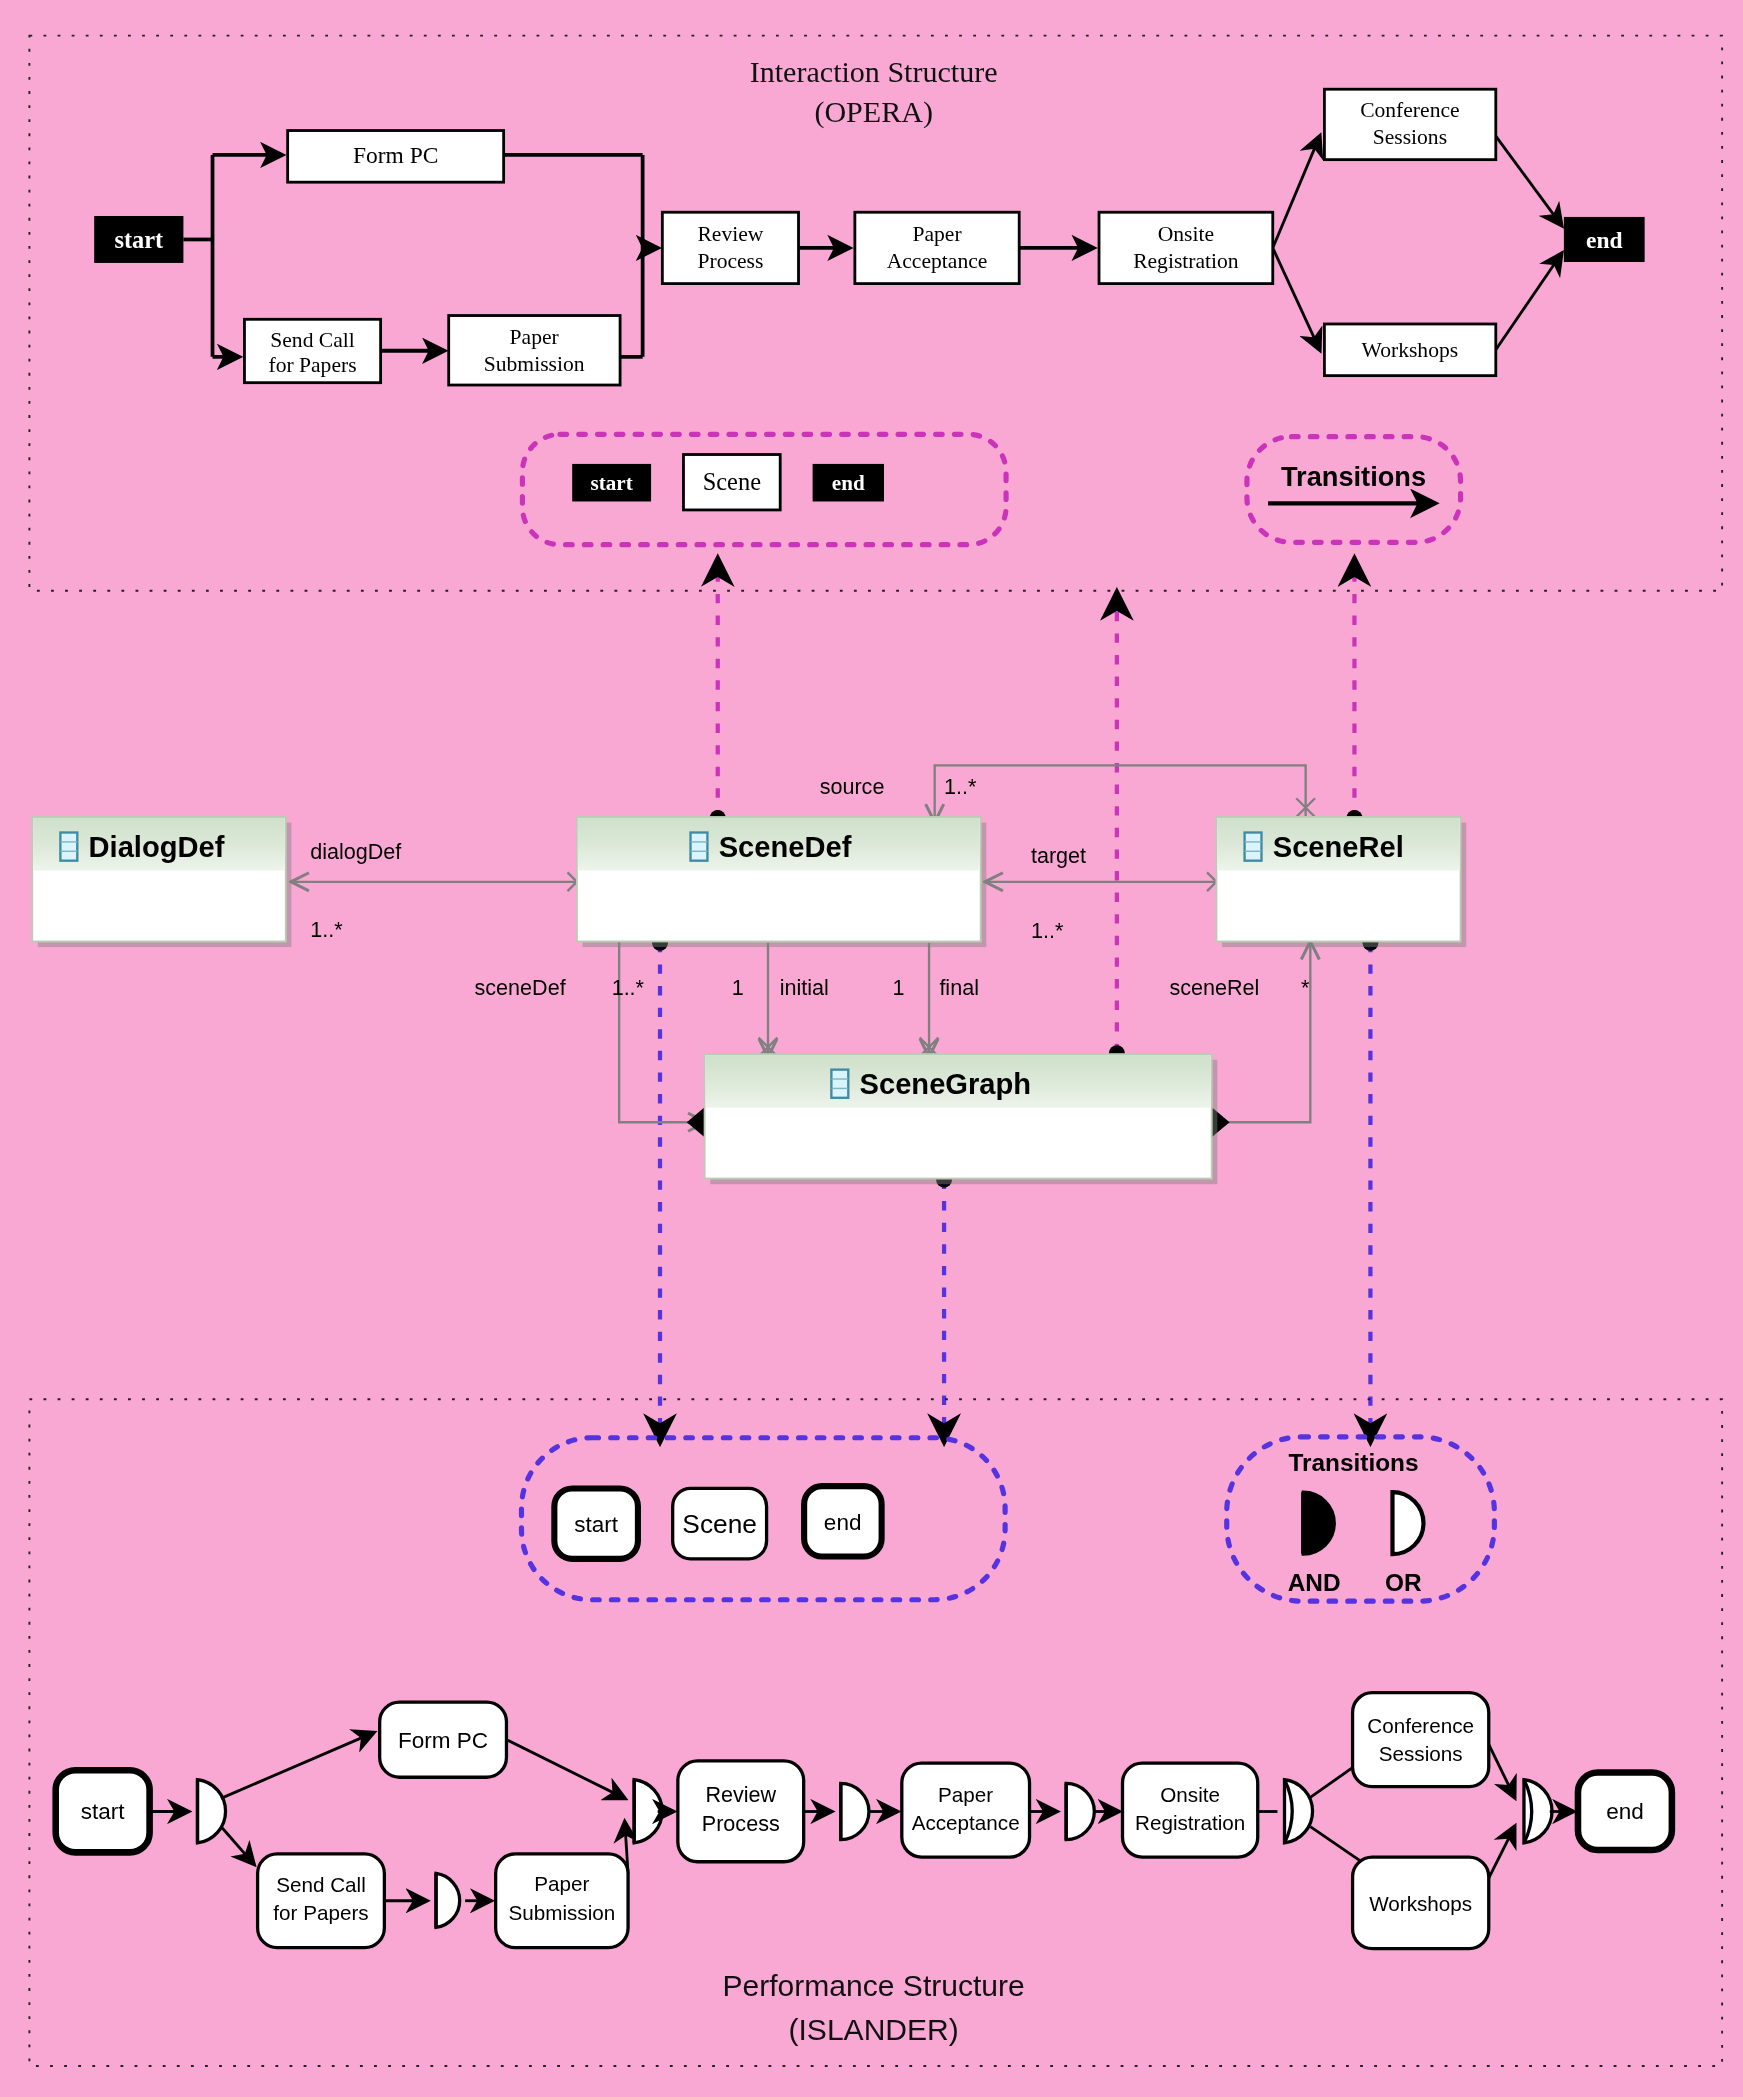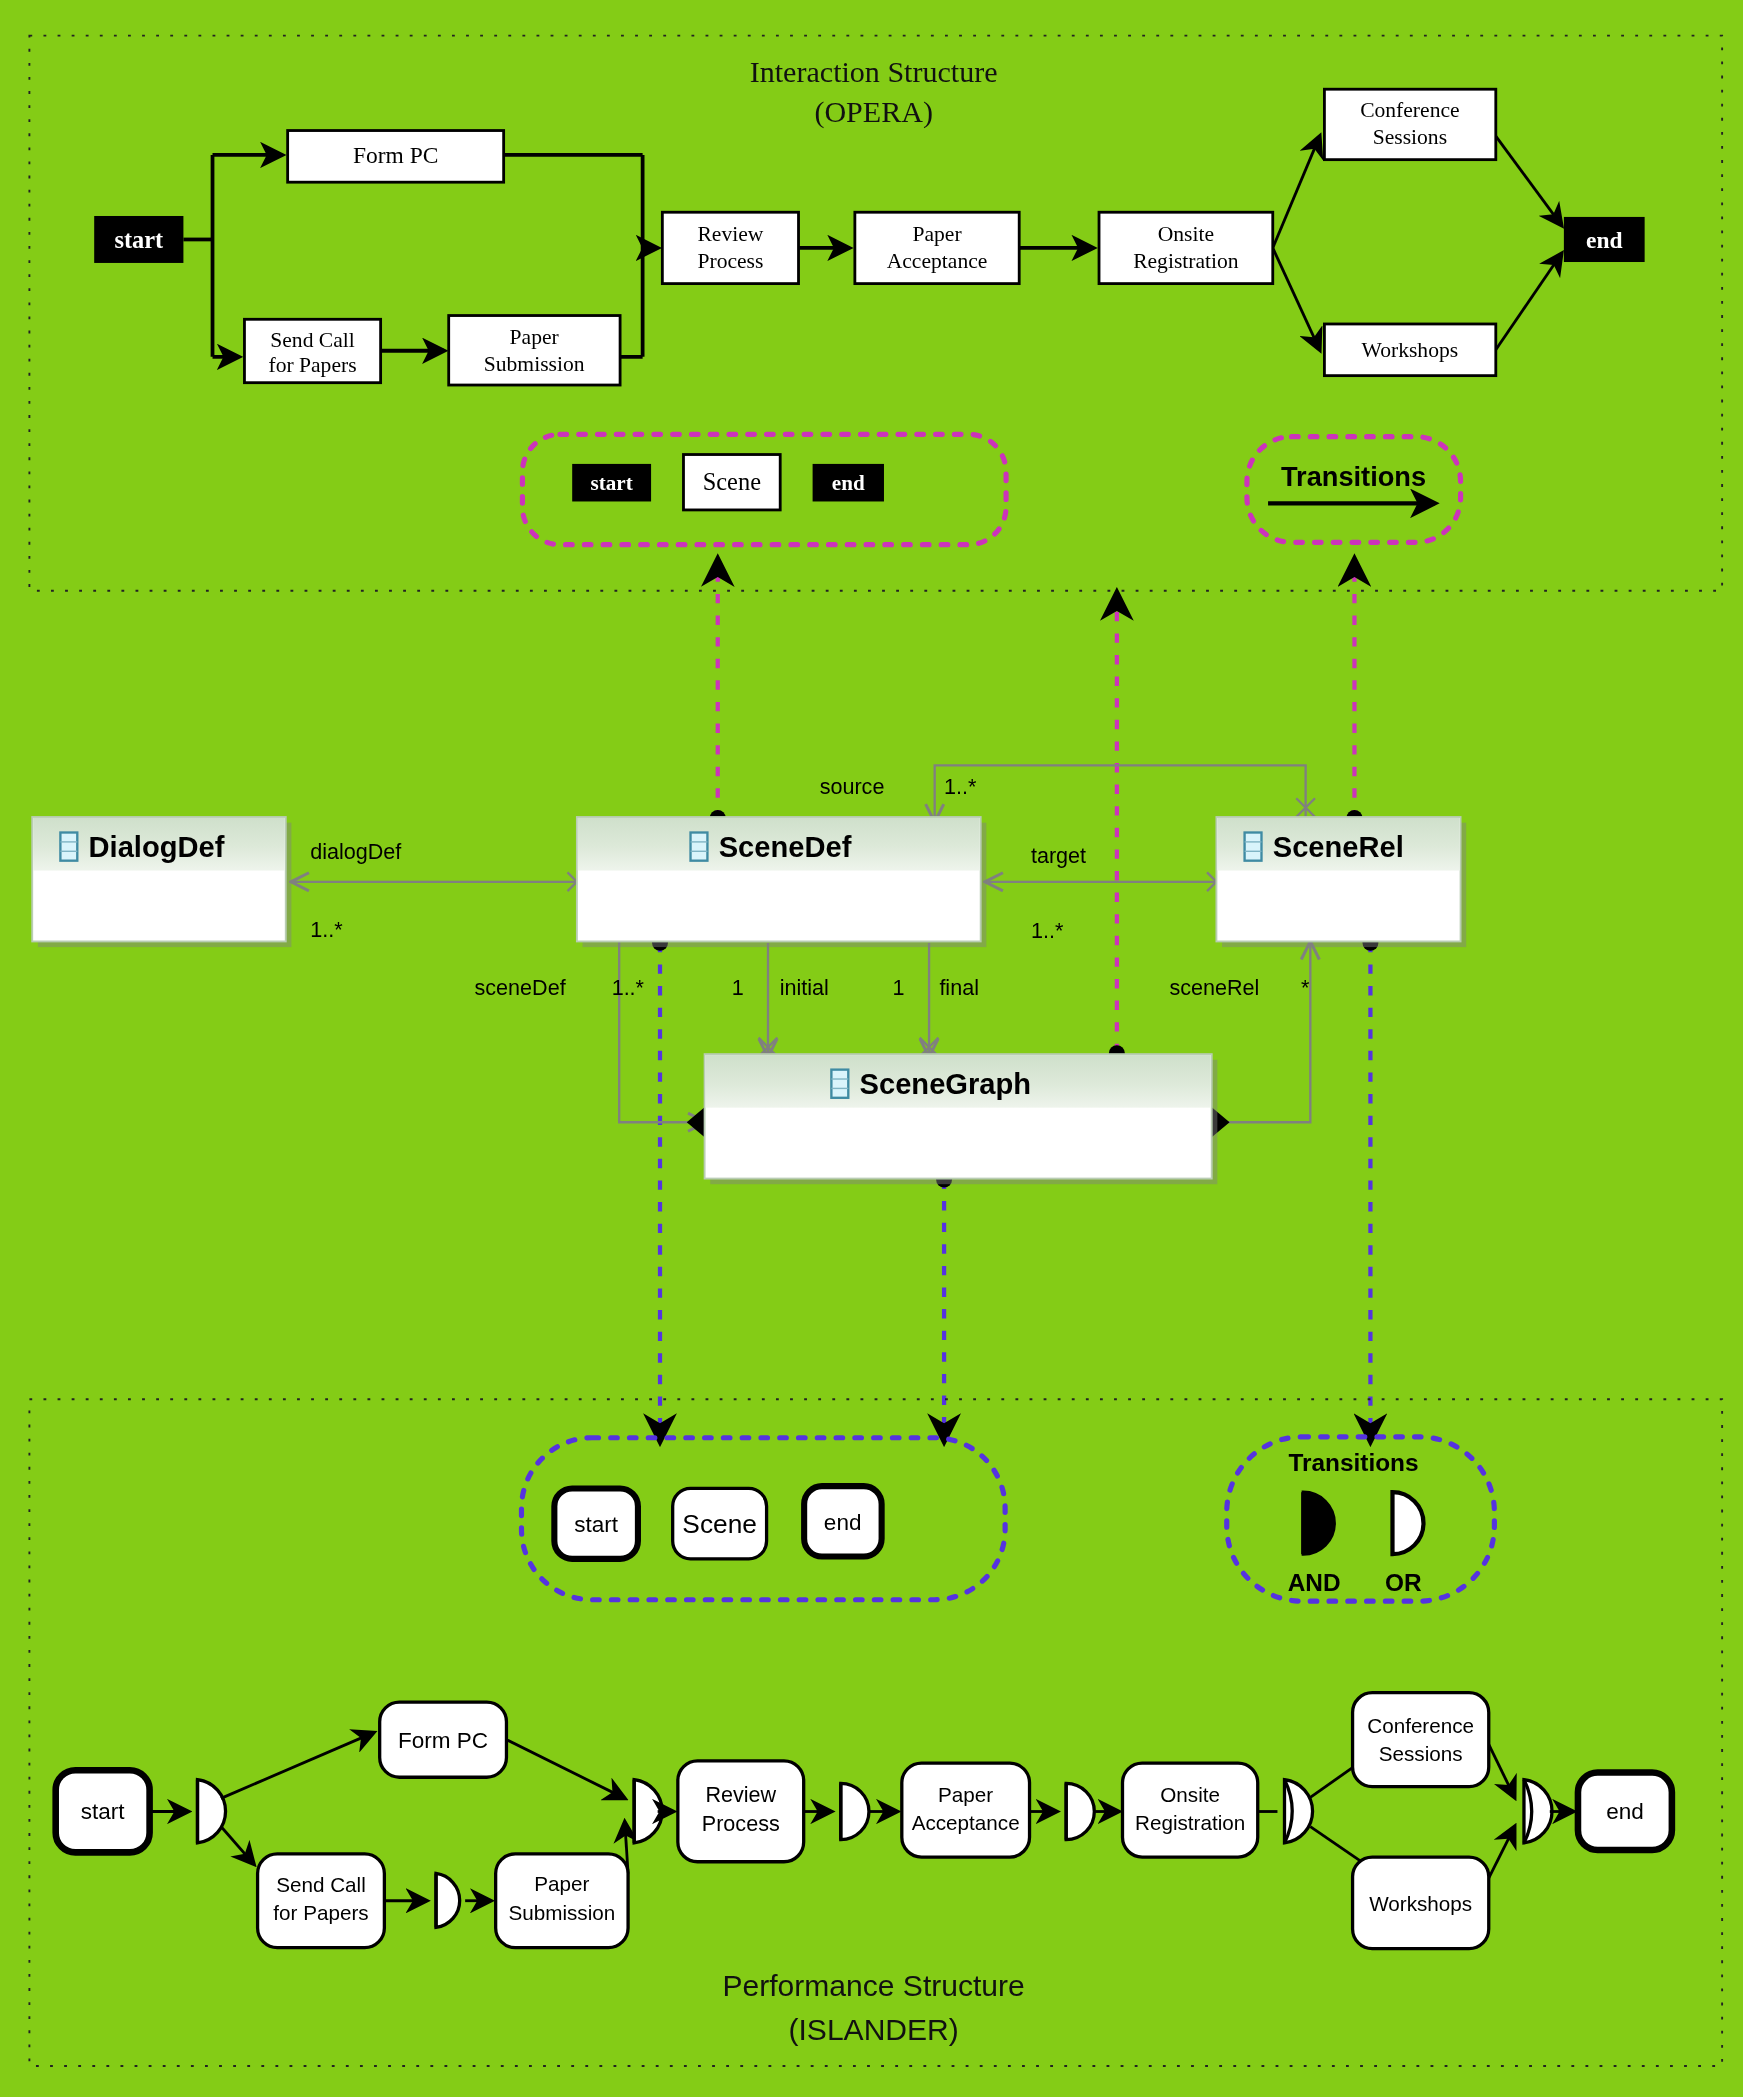--- a/index.html
+++ b/index.html
@@ -1,17 +1,17 @@
 <!DOCTYPE html>
 <html style="font-size:7.5px"><head>
 <meta charset="utf-8">
 <style>
   html,body{margin:0;padding:0;background:#ffffff;}
   body{width:1744px;height:2097px;font-family:"Liberation Sans",sans-serif;overflow:hidden;}
-  #root{position:relative;width:1744px;height:2097px;background:#84cc16;text-align:right;}
+  #root{position:relative;width:1744px;height:2097px;background:#f9a8d4;text-align:right;}
   svg{display:block;}
   text{font-family:"Liberation Sans",sans-serif;}
   .srif{font-family:"Liberation Serif",serif;}
   .nodeBoxFill{fill:#ffffff;stroke:#000000;}
   .blackNode{fill:#000000;}
   .whiteLbl{fill:#ffffff;}
   .ln{stroke:#000000;fill:none;}
   .umlLine{stroke:#808080;fill:none;stroke-width:5;}
   .umlTxt{font-size:46px;fill:#000;}
 </style>

